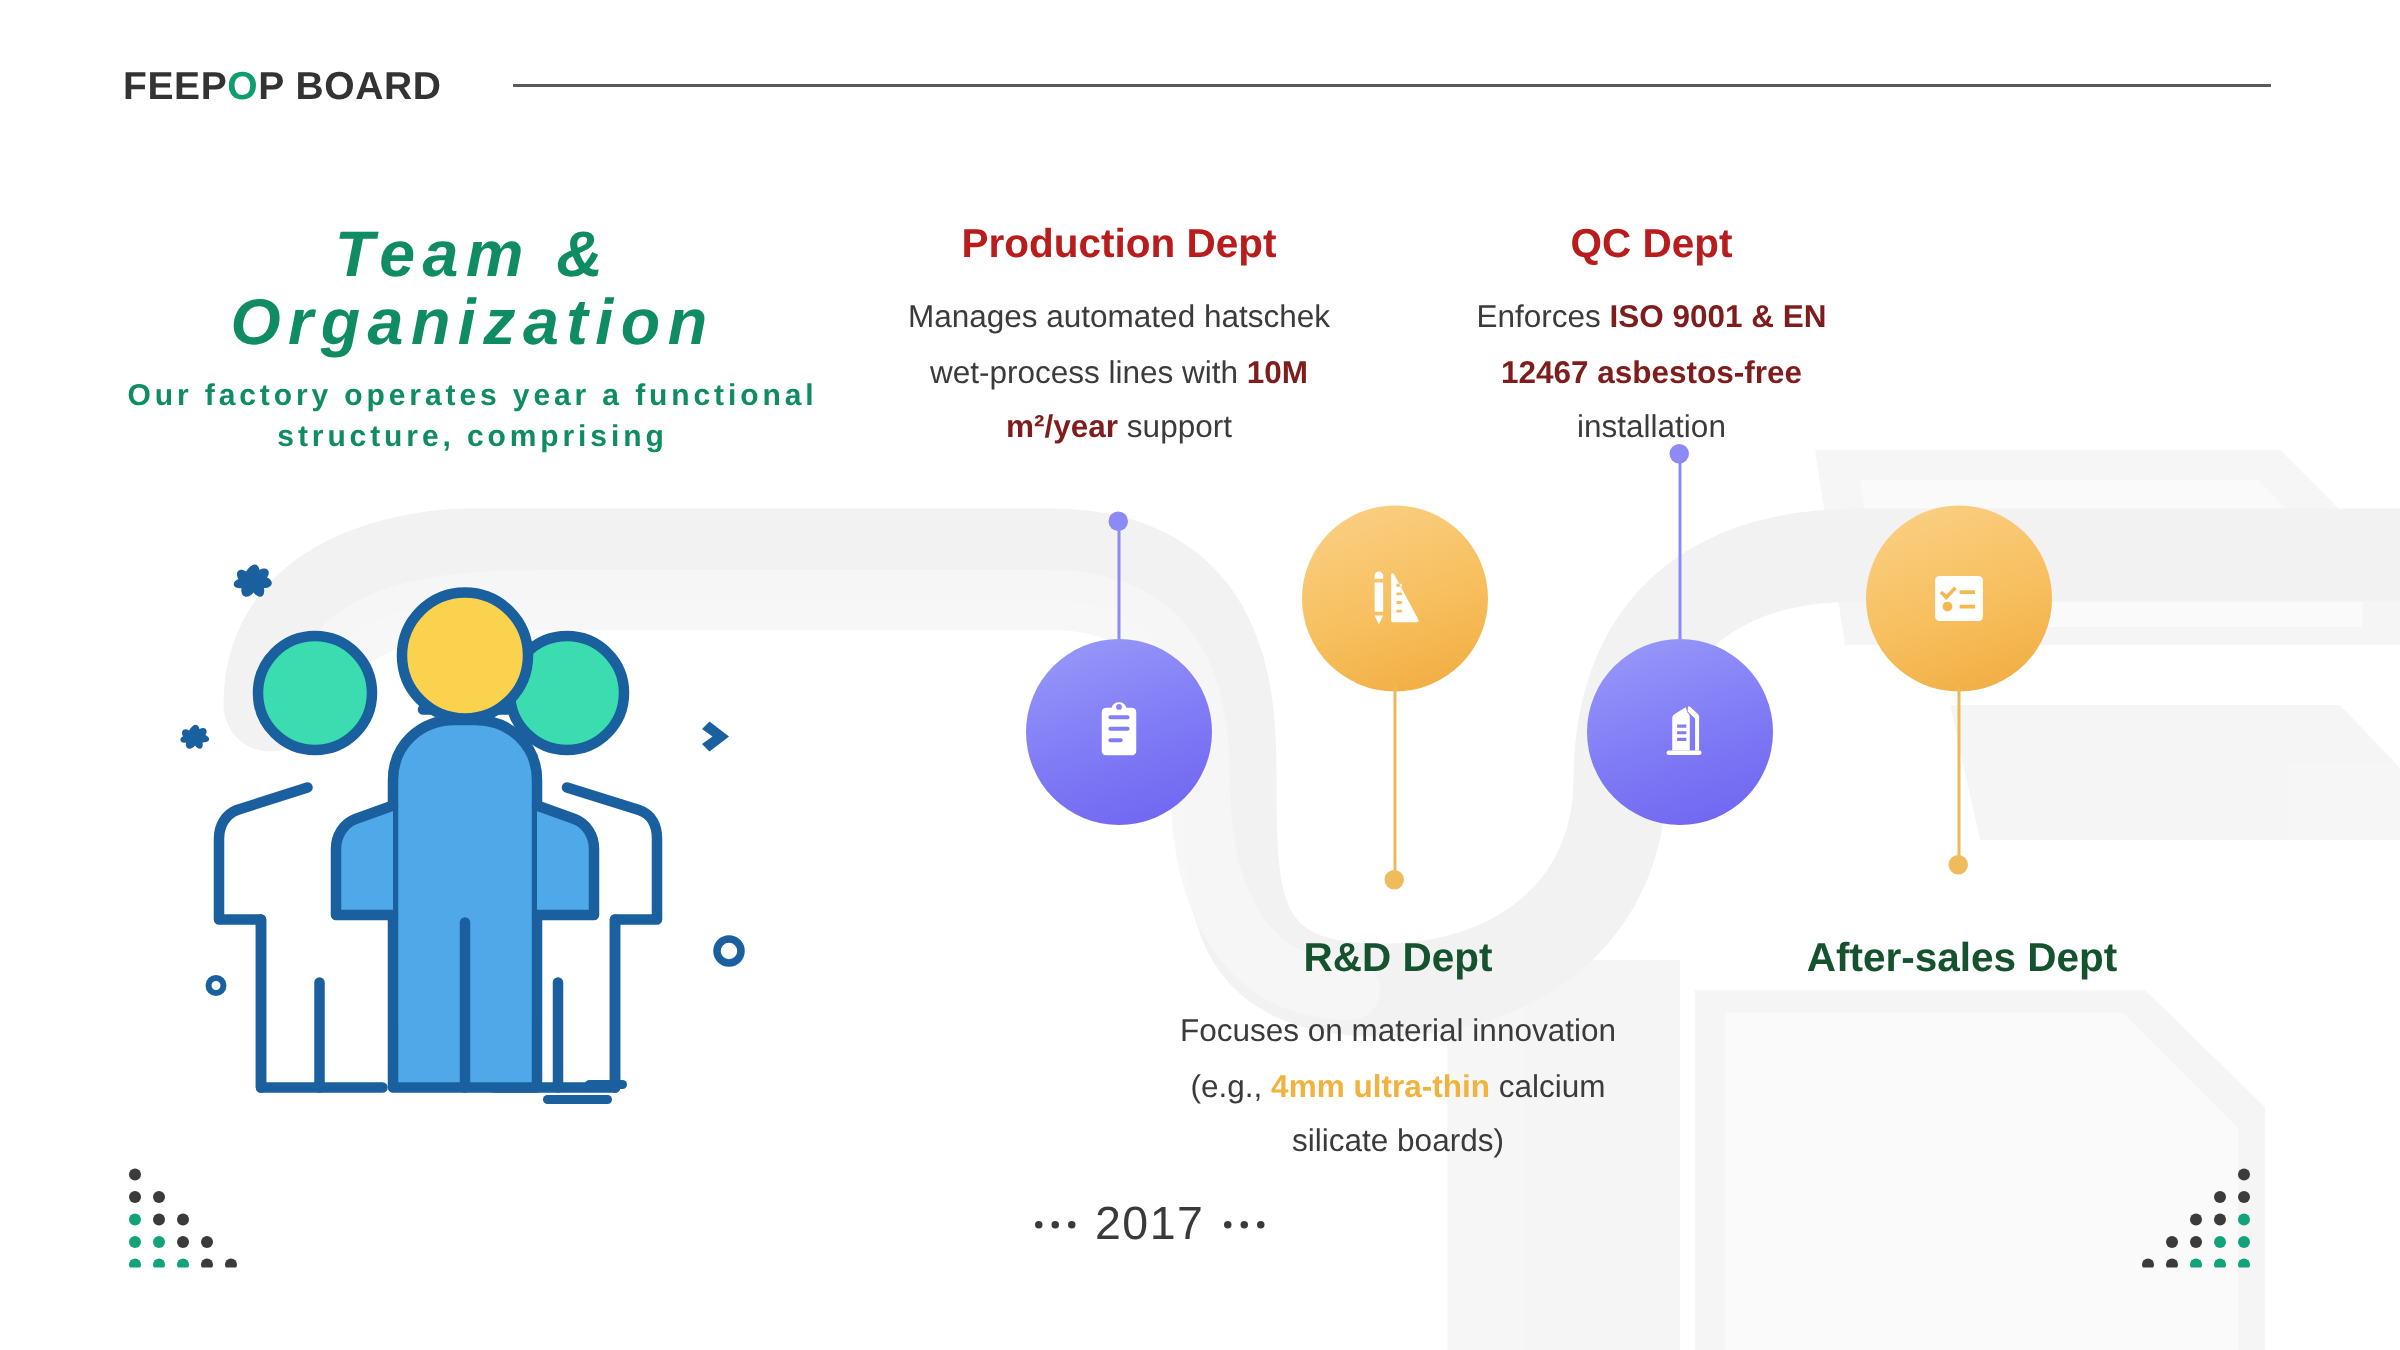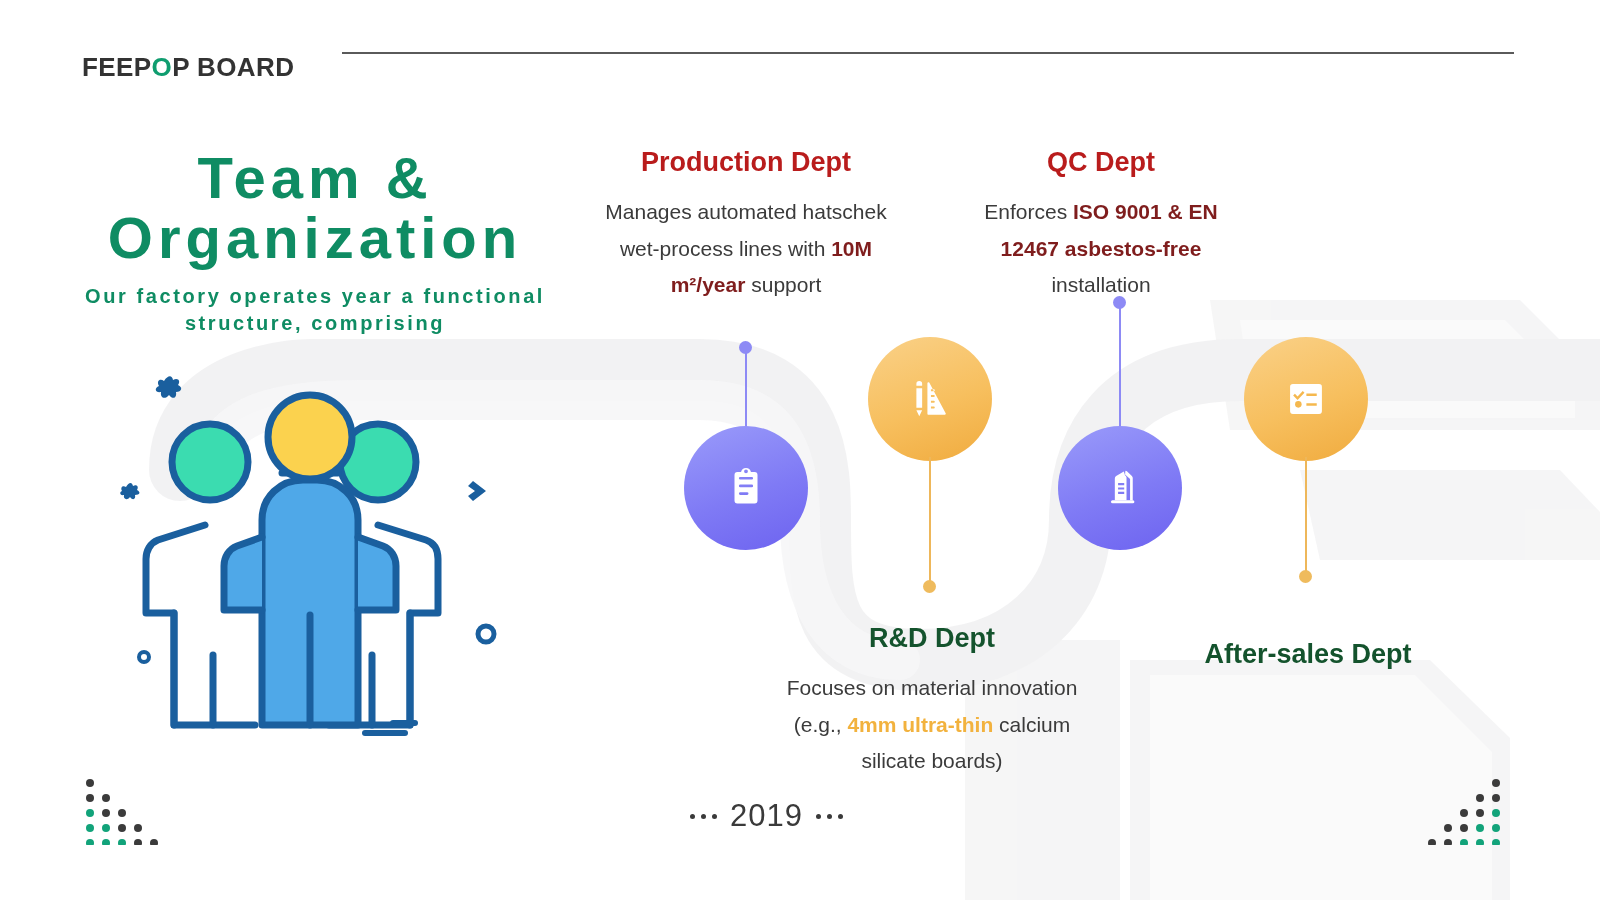--- a/index.html
+++ b/index.html
@@ -17,41 +17,42 @@
     overflow: hidden;
   }
 
   
   .bg-layer { position: absolute; inset: 0; pointer-events: none; }
 
   
   .header {
     position: absolute; top: 36px; left: 82px;
     width: 1440px; height: 42px;
-    display: flex; gap: 0; margin-top: 16px;
+    display: flex; align-items: center; gap: 0;
   }
   .logo {
     font-size: 26px; font-weight: bold; letter-spacing: 0.4px;
     color: #333333; white-space: nowrap;
   }
   .logo .accent { color: #0f9d6f; }
   .header-rule {
     flex: 1; height: 2px; background: #5a5a5a; margin-left: 48px;
     margin-right: 8px;
   }
 
   
   .left-block {
     position: absolute; left: 55px; top: 148px; width: 520px;
     text-align: center;
   }
   .title {
     color: #0f8c63;
-    font-size: 58px; font-weight: bold; line-height: 1.04;
+    font-size: 43px; font-weight: bold; line-height: 1.04;
     letter-spacing: 5px;
+    font-style: italic;
   }
   .subtitle {
     margin-top: 14px;
     color: #0f8c63;
     font-size: 20px; font-weight: bold; line-height: 1.35;
     letter-spacing: 2.6px;
   }
 
   
   .people { position: absolute; left: 110px; top: 365px; width: 400px; height: 390px; }
@@ -277,31 +278,31 @@
           <path d="M6.2 9.3 7.6 10.7 10.3 7.8l.9.9-3.6 3.8-2.3-2.3z"></path>
           <path d="M12.2 9.1h5.4v1.3h-5.4z"></path>
           <circle cx="8" cy="14.8" r="1.7"></circle>
           <path d="M12.2 14.2h5.4v1.3h-5.4z"></path>
         </g>
       </svg>
     </div>
     <div class="stem orange" style="left:61px; top:120px; height:118px;"></div>
     <div class="stem-dot orange" style="left:55px; top:233px;"></div>
   </div>
-  <div class="dept" style="left:1162px; top:622px; width:292px;margin-top:16px;">
+  <div class="dept" style="left:1162px; top:622px; width:292px;">
     <div class="dept-title orange">After-sales Dept</div>
   </div>
 
   <div class="year">
     <span class="year-dots">
       <i></i>
         <i></i>
         <i></i>
     </span>
-    <span>2019</span>
+    <span>2017</span>
     <span class="year-dots">
       <i></i>
         <i></i>
         <i></i>
     </span>
   </div>
 
 </div>
 
 </body></html>

